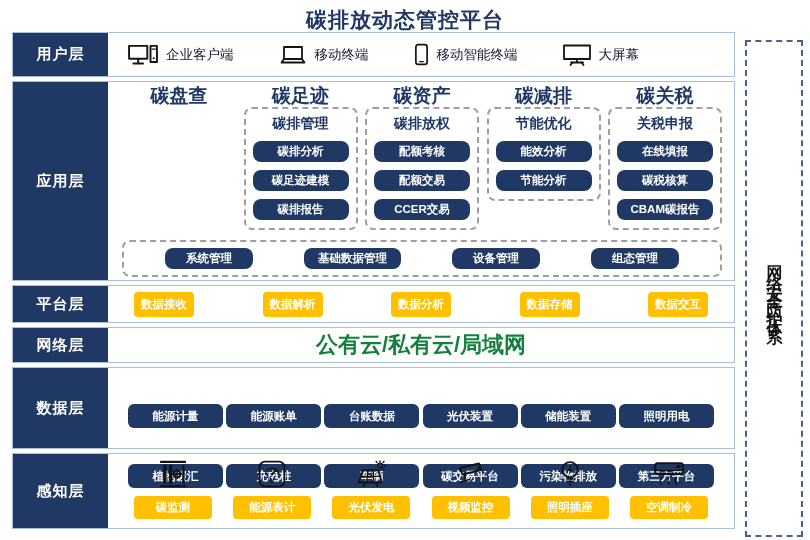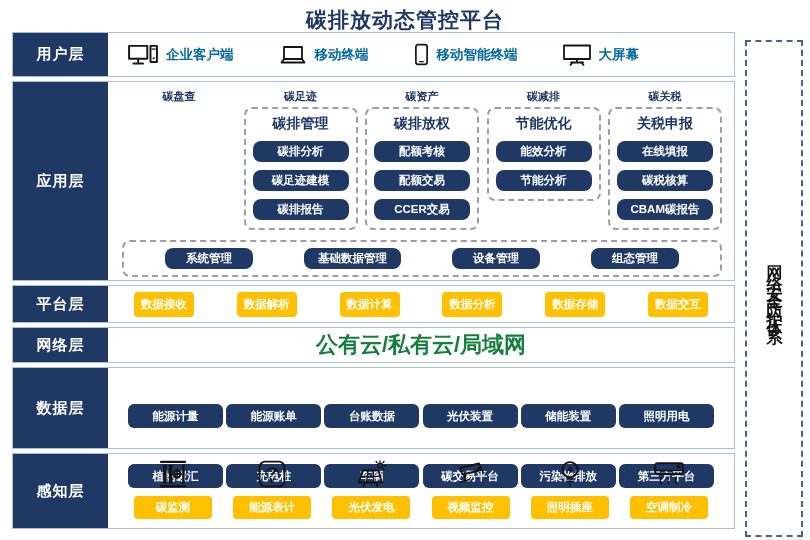--- a/index.html
+++ b/index.html
@@ -23,28 +23,28 @@
   .band{display:flex;border:1.5px solid var(--band-border);background:#fff;}
   .band-label{width:95px;flex-shrink:0;background:var(--navy);color:#fff;
     display:flex;align-items:center;justify-content:center;
     font-size:15px;font-weight:bold;letter-spacing:1px;}
   .band-content{flex:1;position:relative;}
 
   
   .band-user{height:45px;}
   .user-content{display:flex;align-items:center;justify-content:space-between;padding:0 95px 0 20px;height:100%;}
   .user-item{display:flex;align-items:center;gap:8px;}
-  .user-item .lbl{font-size:13.5px;color:#0369a1;font-weight:bold;}
+  .user-item .lbl{font-size:13.5px;color:#0f172a;}
 
   
   .band-app{height:200px;}
   .app-content{padding:5px 12px 3px 14px;height:100%;display:flex;flex-direction:column;}
   .app-cols{display:flex;justify-content:space-between;}
   .app-col{width:114px;display:flex;flex-direction:column;align-items:center;}
-  .app-col-header{font-size:11px;font-weight:bold;color:var(--navy);height:18px;line-height:18px;margin-bottom:2px;}
+  .app-col-header{font-size:19px;font-weight:bold;color:var(--navy);height:18px;line-height:18px;margin-bottom:2px;}
   .app-box{width:100%;border:2px dashed var(--dash-gray);border-radius:8px;
     padding:5px 4px 8px;display:flex;flex-direction:column;align-items:center;gap:8px;}
   .app-box-title{font-size:14px;font-weight:bold;color:var(--navy);line-height:19px;}
   .pill{background:var(--navy);color:#fff;font-size:11.5px;font-weight:bold;
     border-radius:8px;padding:4px 4px;width:96px;text-align:center;white-space:nowrap;line-height:13px;}
   .app-common{margin-top:10px;border:2px dashed var(--dash-gray);border-radius:8px;height:42px;
     display:flex;align-items:center;justify-content:center;gap:51px;}
   .pill.common{width:auto;min-width:88px;padding:4px 14px;}
 
   
@@ -197,21 +197,20 @@
           <div class="pill common">组态管理</div>
         </div>
       </div>
     </div>
 
     <div class="band band-platform">
       <div class="band-label">平台层</div>
       <div class="band-content platform-content">
         <div class="ybtn">数据接收</div>
         <div class="ybtn">数据解析</div>
-        <div class="ybtn">数据计算</div>
         <div class="ybtn">数据分析</div>
         <div class="ybtn">数据存储</div>
         <div class="ybtn">数据交互</div>
       </div>
     </div>
 
     <div class="band band-network">
       <div class="band-label">网络层</div>
       <div class="band-content network-content">公有云/私有云/局域网</div>
     </div>

